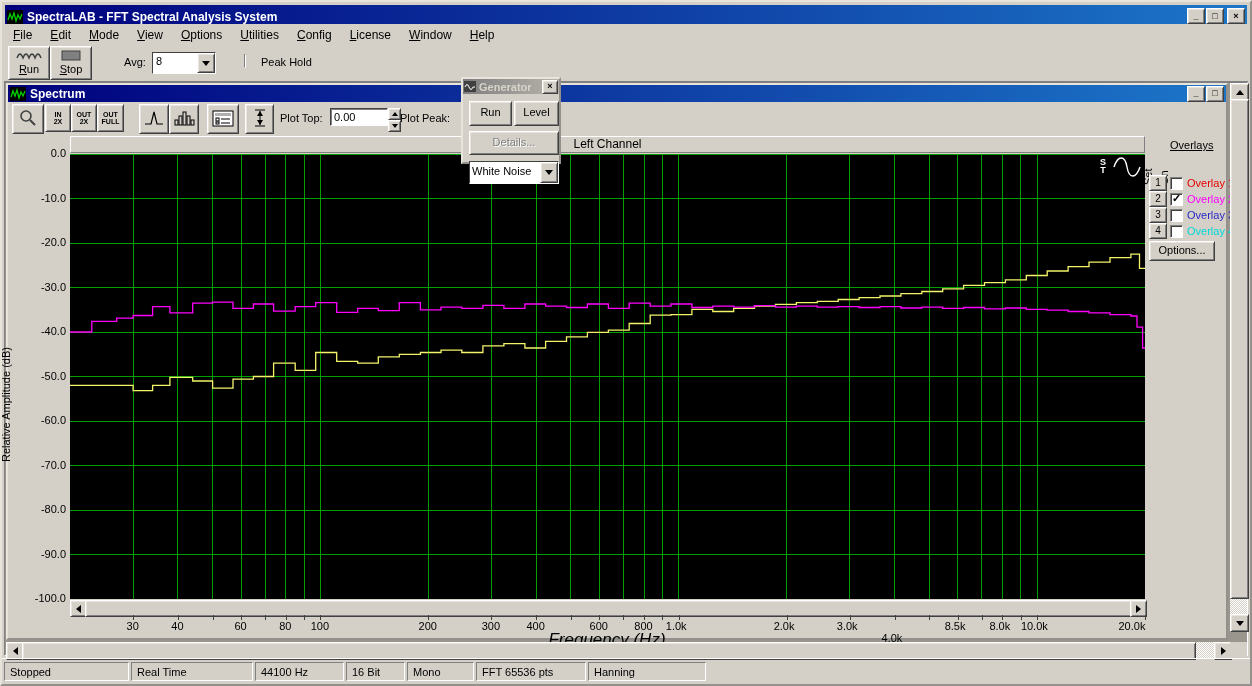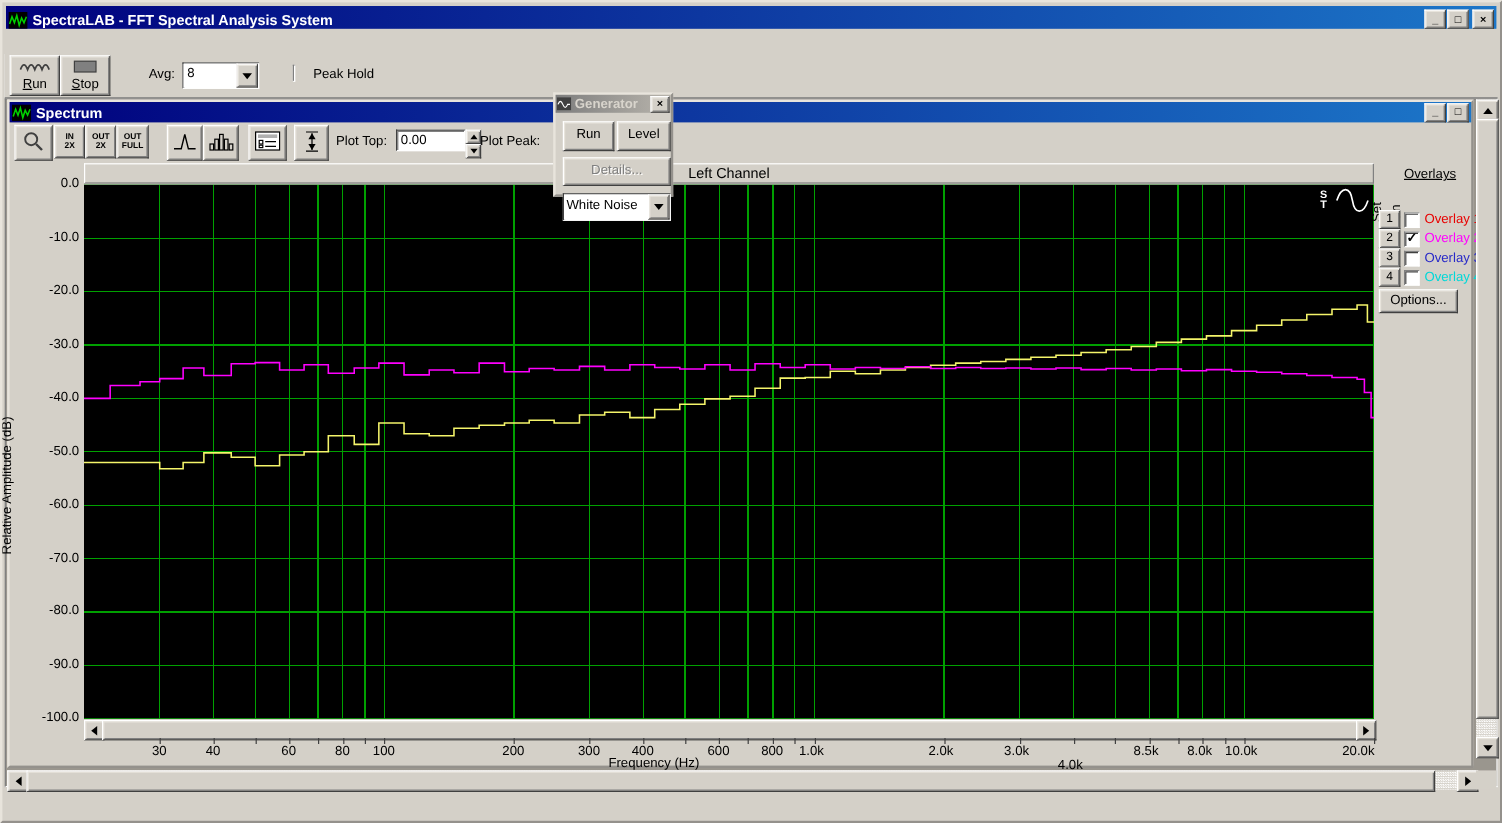--- a/index.html
+++ b/index.html
@@ -55,21 +55,21 @@
   .sb-track{background:repeating-conic-gradient(#fff 0 25%, var(--gray) 0 50%) 0 0/2px 2px;}
   .arrowbox{display:flex;align-items:center;justify-content:center;}
   .tri{width:0;height:0;border:4px solid transparent;}
   .tri.up{border-bottom:5px solid #000;border-top:none;}
   .tri.down{border-top:5px solid #000;border-bottom:none;}
   .tri.left{border-right:5px solid #000;border-left:none;}
   .tri.right{border-left:5px solid #000;border-right:none;}
   .tick{position:absolute;width:1px;height:5px;background:#404040;}
   .xlab{position:absolute;font-size:11px;white-space:nowrap;}
   .ylab{position:absolute;font-size:11px;width:48px;text-align:right;}
-  .axis-title{position:absolute;font-size:11px;}
+  .axis-title{position:absolute;font-size:17px;text-align:center;font-style:italic;}
   .vlabel{position:absolute;font-size:11px;transform:rotate(-90deg);transform-origin:left bottom;white-space:nowrap;}
   
   .ov-row{display:flex;align-items:center;height:16px;}
   .ov-num{width:16px;height:14px;text-align:center;font-size:10px;line-height:13px;}
   .cb{width:13px;height:13px;background:#fff;border:1px solid;
       border-color:var(--sh) var(--hl) var(--hl) var(--sh);box-shadow:inset 1px 1px 0 var(--dk);
       box-sizing:border-box;margin-left:3px;position:relative;}
   .cb.checked::after{content:"✓";position:absolute;left:1px;top:-2px;font-size:11px;font-weight:bold;color:#000;}
   .ov-label{font-size:11px;margin-left:4px;white-space:nowrap;}
   
@@ -104,20 +104,32 @@
           <rect x="0" y="0" width="16" height="14" fill="#000"></rect>
           <polyline points="1,10 3,4 5,9 7,3 9,11 11,5 13,9 15,4" fill="none" stroke="#00d000" stroke-width="1.3"></polyline>
         </svg>
     </span>
     <span class="title">SpectraLAB - FFT Spectral Analysis System</span>
     <span class="winbtn raised">_</span>
     <span class="winbtn raised">□</span>
     <span class="winbtn raised" style="margin-left:3px;">×</span>
   </div>
 
+  <div class="abs menubar" id="menubar">
+      <div class="menu-item"><u>F</u>ile</div>
+      <div class="menu-item"><u>E</u>dit</div>
+      <div class="menu-item"><u>M</u>ode</div>
+      <div class="menu-item"><u>V</u>iew</div>
+      <div class="menu-item"><u>O</u>ptions</div>
+      <div class="menu-item"><u>U</u>tilities</div>
+      <div class="menu-item"><u>C</u>onfig</div>
+      <div class="menu-item"><u>L</u>icense</div>
+      <div class="menu-item"><u>W</u>indow</div>
+      <div class="menu-item"><u>H</u>elp</div>
+    </div>
 
   <div class="abs toolbar">
     <div class="bigbtn raised" style="left:4px;">
       <span class="glyph">
         <svg width="26" height="12">
             <path d="M1,9 Q4,1 7,9 Q10,1 13,9 Q16,1 19,9 Q22,1 25,9" fill="none" stroke="#404040" stroke-width="1.4"></path>
           </svg>
       </span>
       <span><u>R</u>un</span>
     </div>
@@ -392,20 +404,29 @@
     <div class="abs raised arrowbox" style="left:0;top:0;width:16px;height:16px;">
         <span class="tri left"></span>
       </div>
     <div class="abs raised" style="left:16px;top:0;width:1172px;height:16px;"></div>
     <div class="abs raised arrowbox" style="left:1208px;top:0;width:16px;height:16px;">
         <span class="tri right"></span>
       </div>
   </div>
   <div class="abs" style="left:1228px;top:640px;width:17px;height:16px;background:var(--gray);"></div>
 
+  <div class="abs statusbar" id="statusbar">
+      <div class="status-panel" style="width: 125px;">Stopped</div>
+      <div class="status-panel" style="width: 122px;">Real Time</div>
+      <div class="status-panel" style="width: 89px;">44100 Hz</div>
+      <div class="status-panel" style="width: 59px;">16 Bit</div>
+      <div class="status-panel" style="width: 67px;">Mono</div>
+      <div class="status-panel" style="width: 110px;">FFT 65536 pts</div>
+      <div class="status-panel" style="width: 118px;">Hanning</div>
+    </div>
 
   <div class="abs dialog">
     <div class="dlg-title">
       <span class="icon16" style="width:12px;height:11px;">
         <svg width="12" height="11">
             <rect width="12" height="11" fill="#404040"></rect>
             <path d="M1,6 Q3,1 5,6 Q7,11 9,6 L11,6" fill="none" stroke="#fff" stroke-width="1"></path>
           </svg>
       </span>
       <span class="t">Generator</span>

